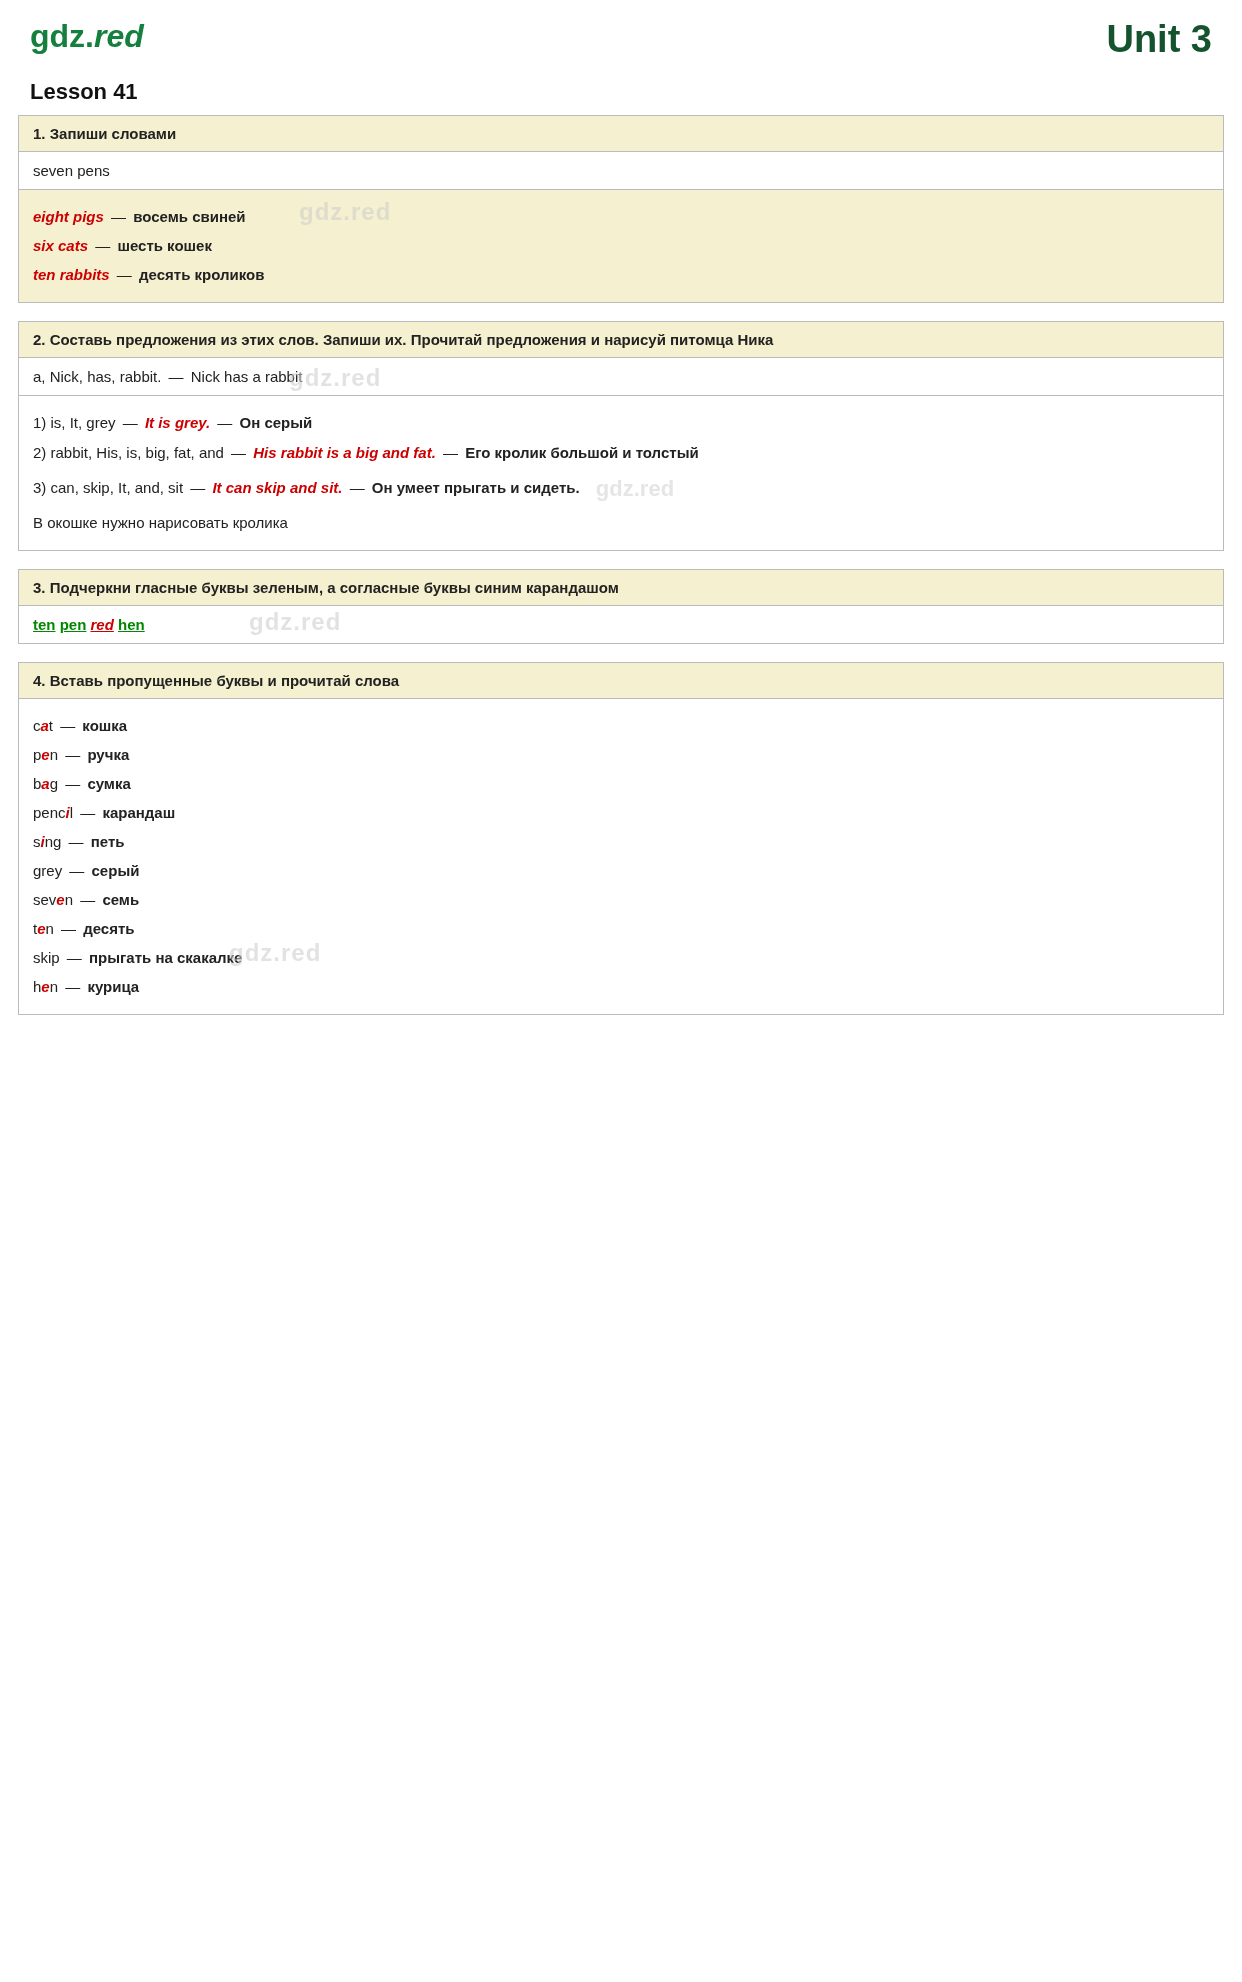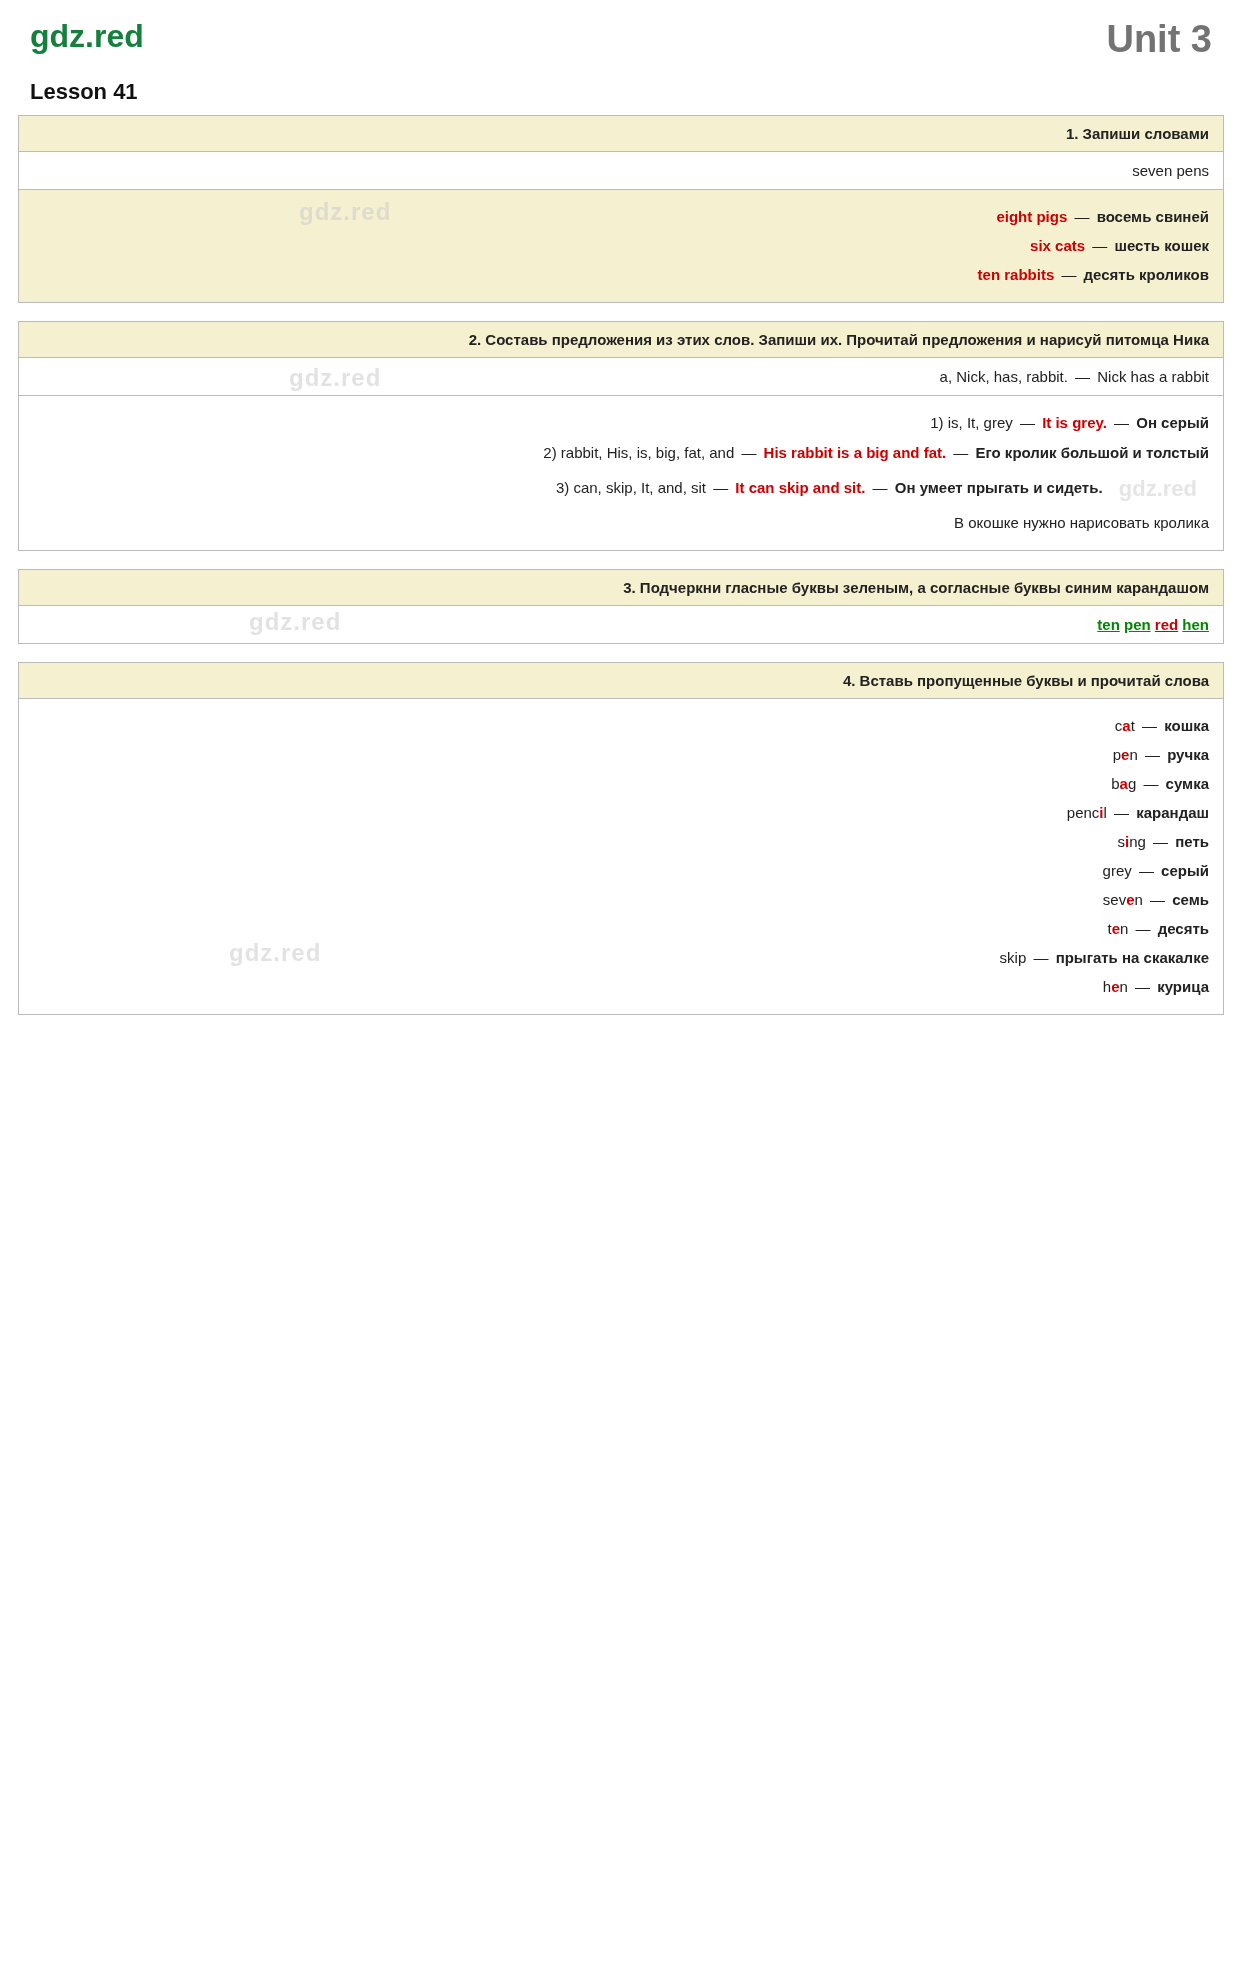--- a/index.html
+++ b/index.html
@@ -20,37 +20,36 @@
     }
     .logo {
       font-size: 32px;
       font-weight: bold;
       color: #555;
     }
     .logo span { color: #15803d; }
     .unit-label {
       font-size: 38px;
       font-weight: bold;
-      color: #737373;
+      color: #14532d;
       margin-left: 34px;
     }
     .lesson-title {
       font-size: 22px;
       font-weight: bold;
       padding: 12px 30px 10px 30px;
       color: #111;
     }
     .page-content {
       padding: 0 18px;
     }
     .card {
       border: 1.5px solid #bbb;
       margin-bottom: 18px;
       background: #701a75;
-      text-align: right;
     }
     .card-header {
       background: #f5f0d0;
       border-bottom: 1.5px solid #bbb;
       padding: 9px 14px;
       font-weight: bold;
       font-size: 15px;
     }
     .card-body {
       padding: 10px 14px;
@@ -58,21 +57,21 @@
     }
     .card-body-yellow {
       padding: 10px 14px;
       background: #f5f0d0;
     }
     .answer-line {
       margin: 5px 0;
       font-size: 15px;
       line-height: 1.6;
     }
-    .red { color: #c00; }
+    .red { color: #c00; font-style: italic; }
     .green { color: #080; }
     .bold { font-weight: bold; }
     .watermark {
       color: #ccc;
       font-size: 26px;
       font-weight: bold;
       position: absolute;
       pointer-events: none;
       user-select: none;
       opacity: 0.55;

